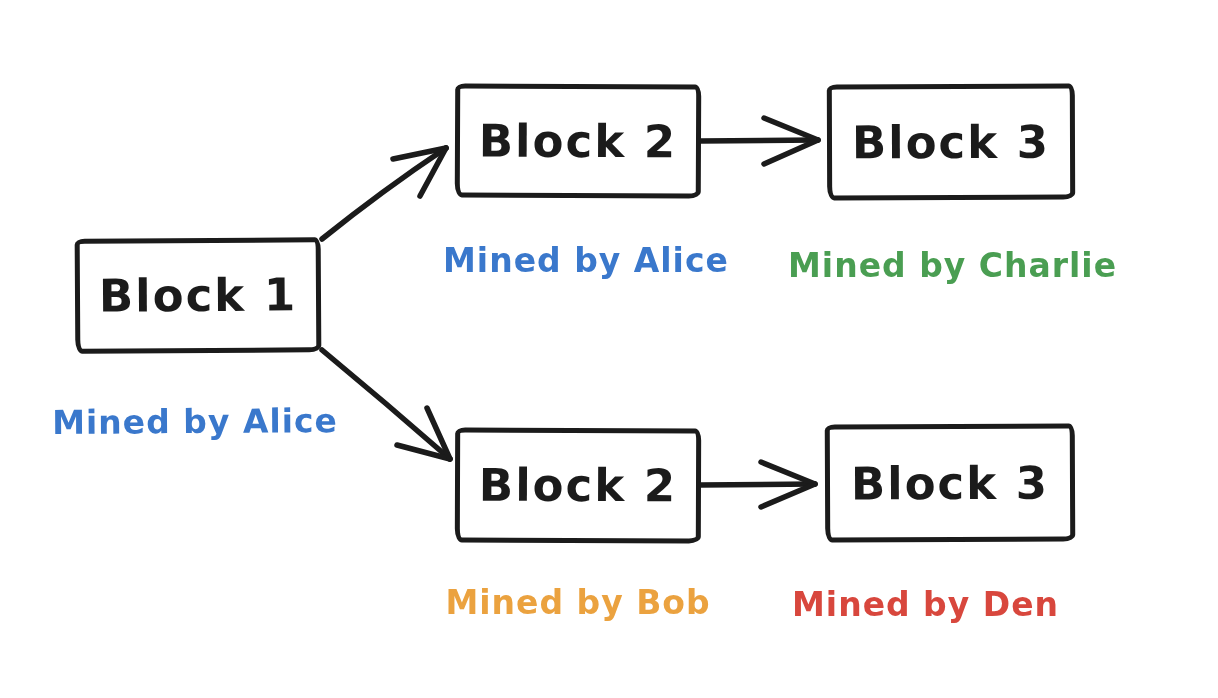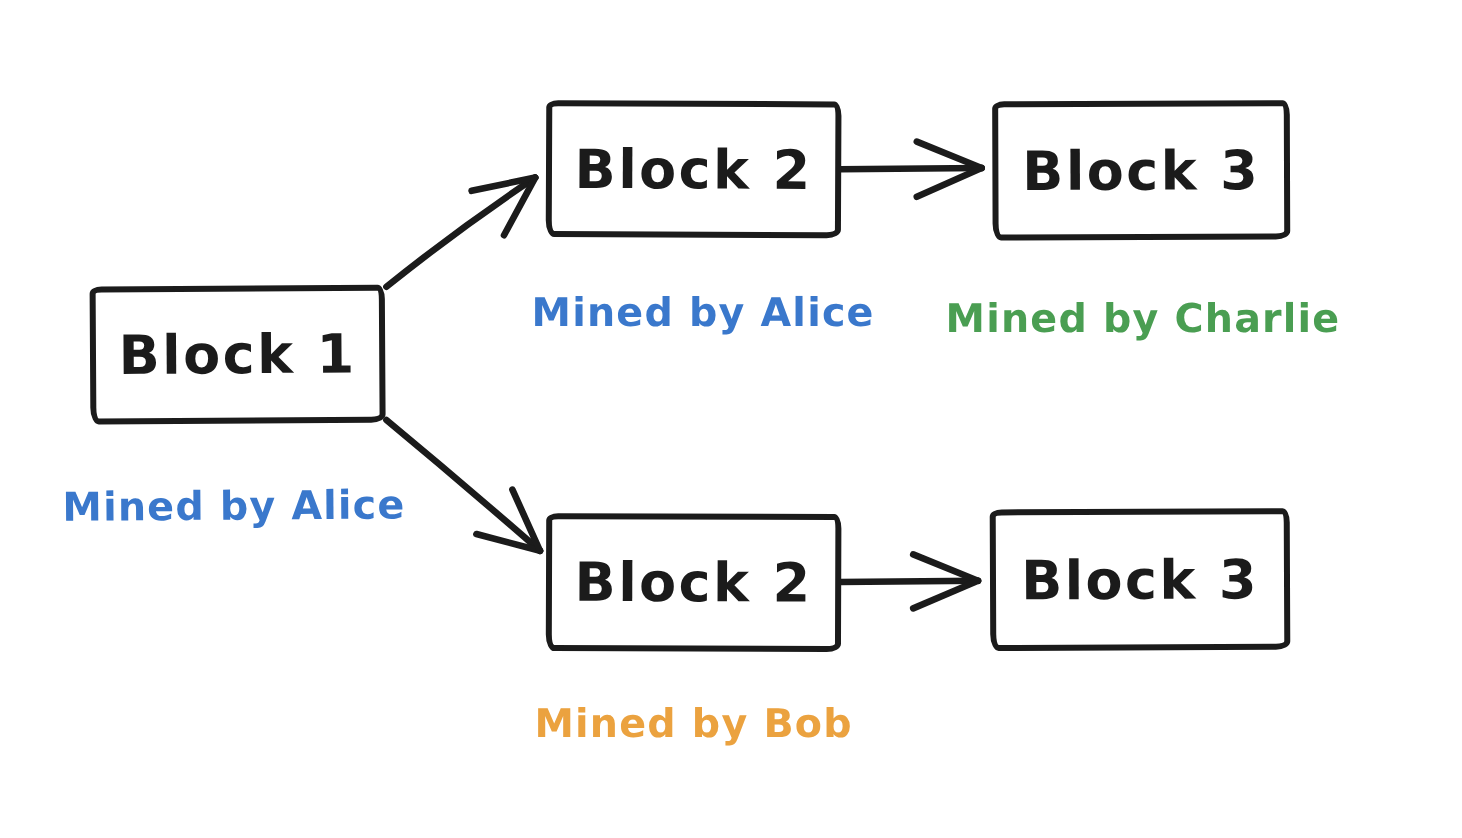--- a/index.html
+++ b/index.html
@@ -118,14 +118,15 @@
   </div>
 
   <div class="miner-label miner-block-1" style="color: rgb(58, 120, 204);">Mined by Alice</div>
 
   <div class="miner-label miner-block-2-top" style="color: rgb(58, 120, 204);">Mined by Alice</div>
 
   <div class="miner-label miner-block-2-bot" style="color: rgb(235, 162, 63);">Mined by Bob</div>
 
   <div class="miner-label miner-block-3-top" style="color: rgb(74, 158, 82);">Mined by Charlie</div>
 
+  <div class="miner-label miner-block-3-bot" style="color: rgb(216, 71, 61);">Mined by Den</div>
 
 </div>
 
 </body></html>

